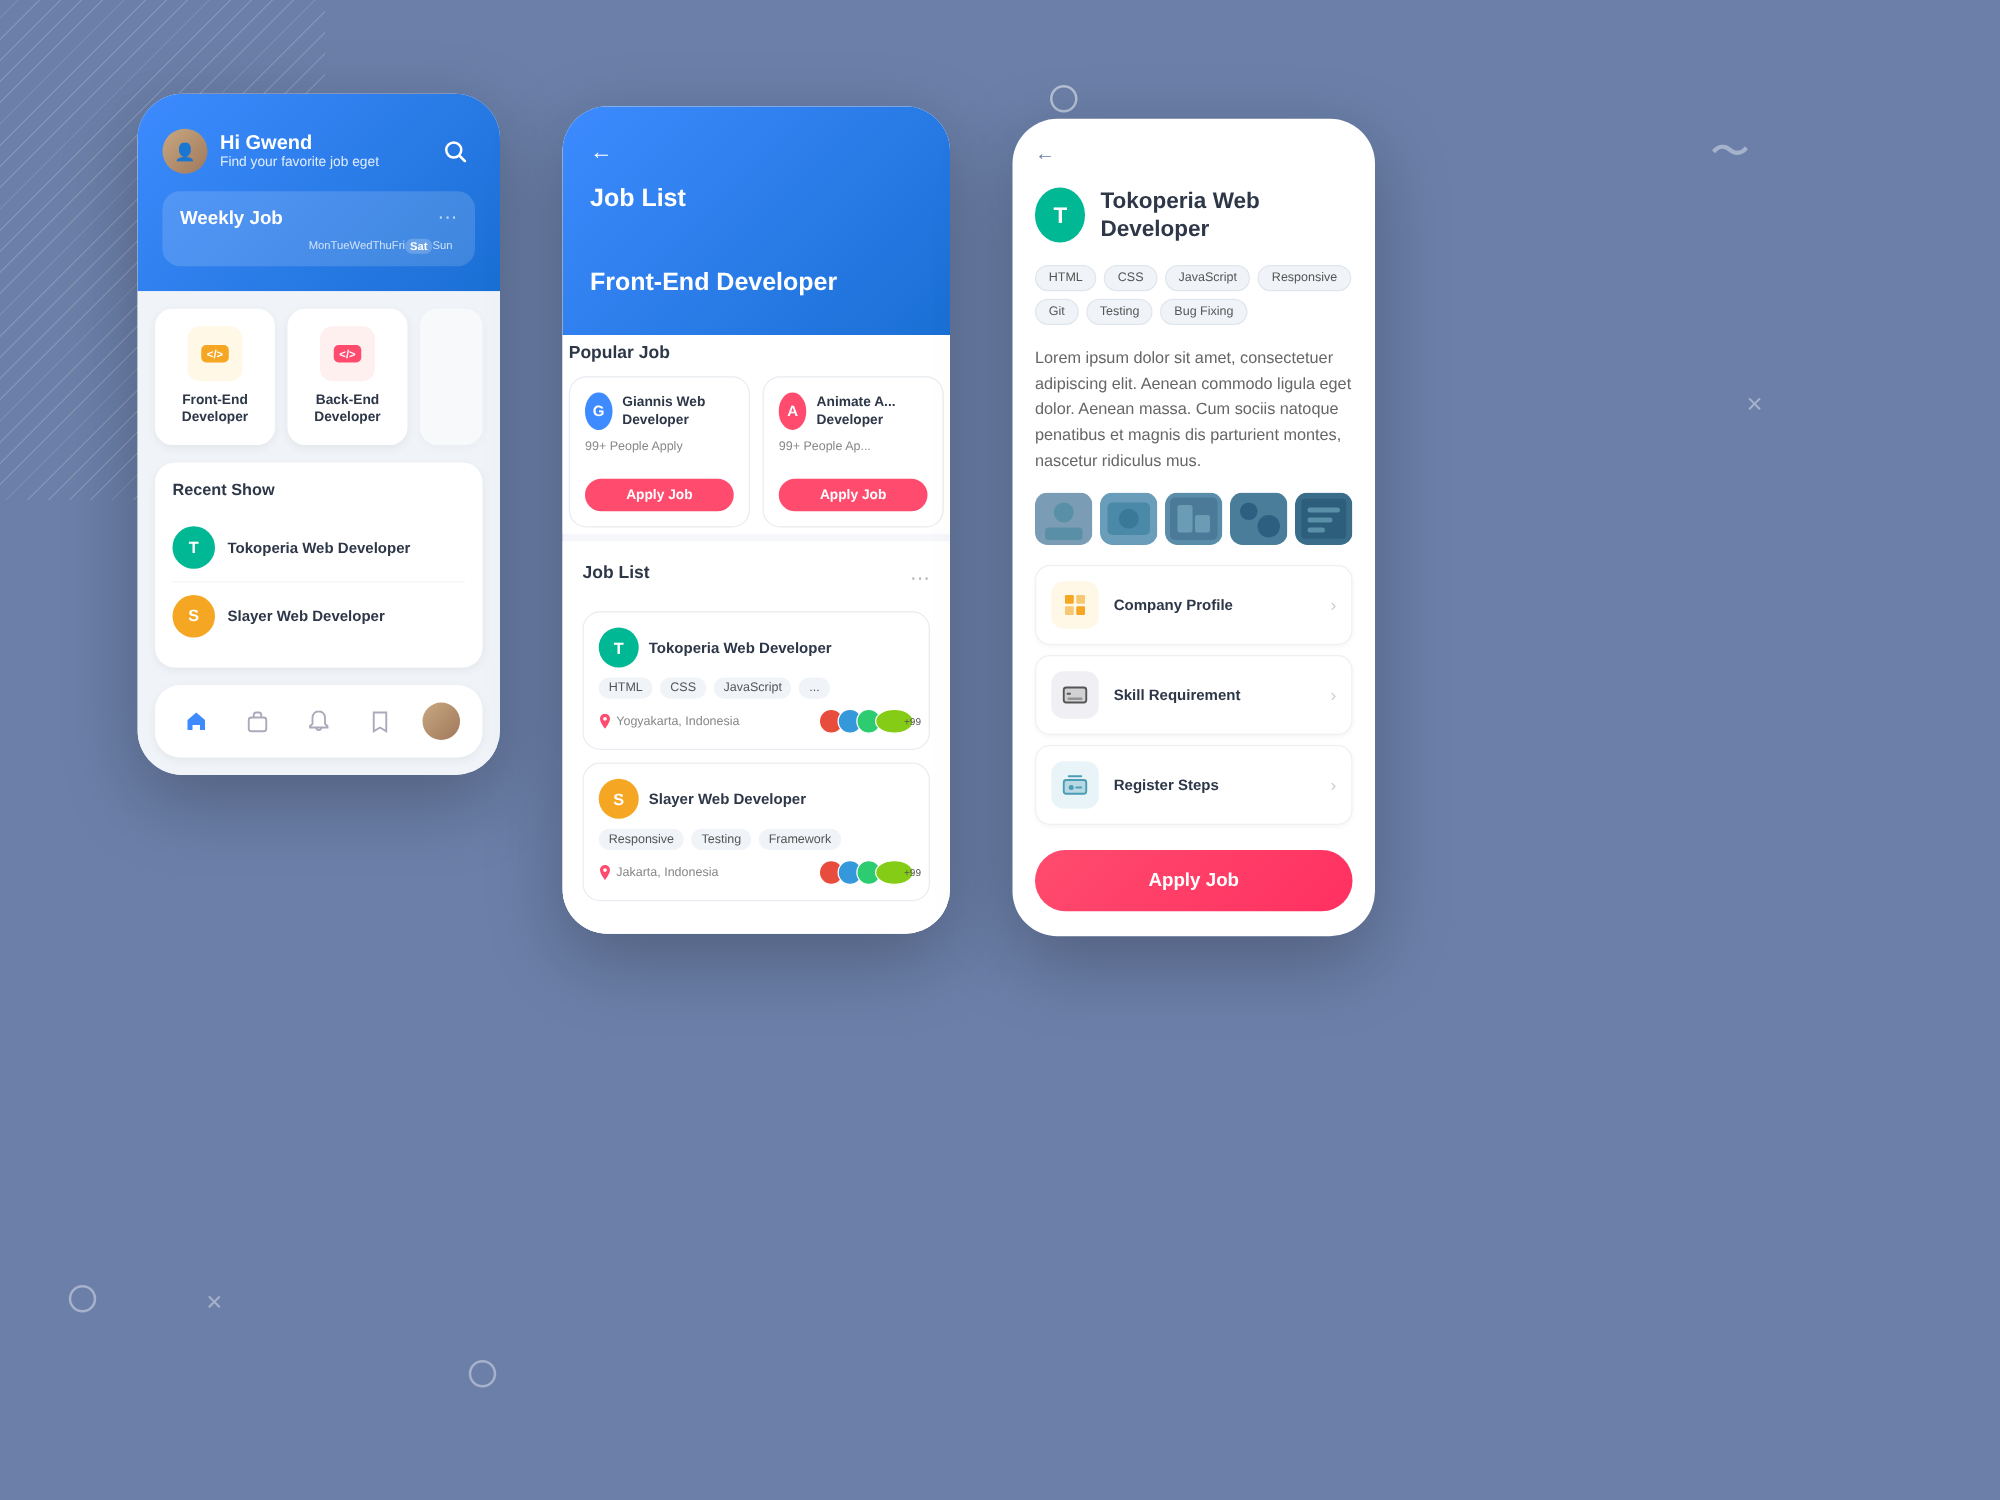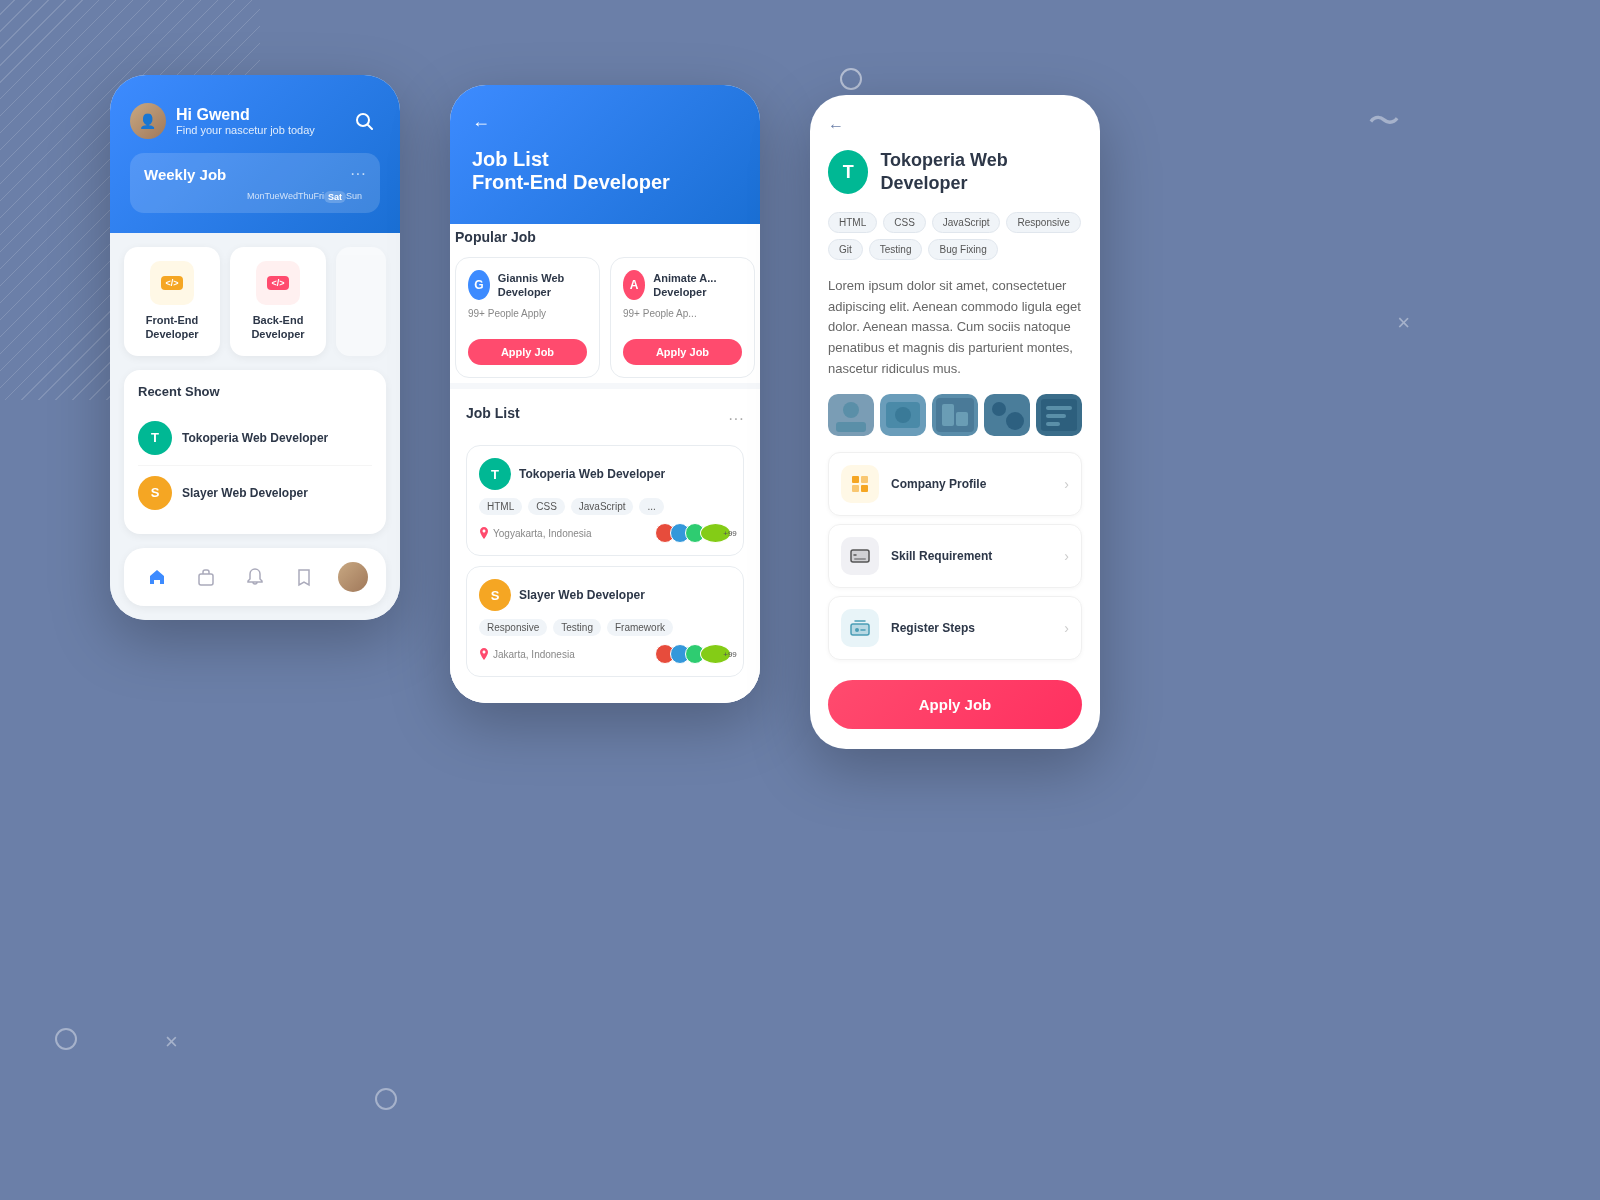--- a/index.html
+++ b/index.html
@@ -301,21 +301,21 @@
       padding: 26px 22px 30px;
     }
     .back-btn {
       color: white; font-size: 18px; cursor: pointer;
       margin-bottom: 16px;
     }
     .phone2-title h2 {
       color: white; font-size: 20px; font-weight: 700;
     }
     .phone2-title p {
-      color: white; font-size: 20px; font-weight: 700;
+      color: white; font-size: 20px; font-weight: 700; margin-top: 44px;
     }
     .phone2-body {
       background: #f5f7fa;
       padding: 0;
     }
 
     
     .popular-section {
       background: white;
       padding: 5px;
@@ -548,21 +548,21 @@
 
 <div class="screens-container">
 
   <div class="phone1">
     <div class="phone1-header">
       <div class="phone1-topbar">
         <div class="phone1-user">
           <div class="avatar-circle">👤</div>
           <div class="phone1-greeting">
             <h2>Hi Gwend</h2>
-            <p>Find your nascetur job today</p>
+            <p>Find your favorite job eget</p>
           </div>
         </div>
         <div class="search-icon-btn">
           <svg width="18" height="18" viewBox="0 0 18 18" fill="none">
             <circle cx="8" cy="8" r="6" stroke="white" stroke-width="2"></circle>
             <line x1="13" y1="13" x2="17" y2="17" stroke="white" stroke-width="2" stroke-linecap="round"></line>
           </svg>
         </div>
       </div>
 

